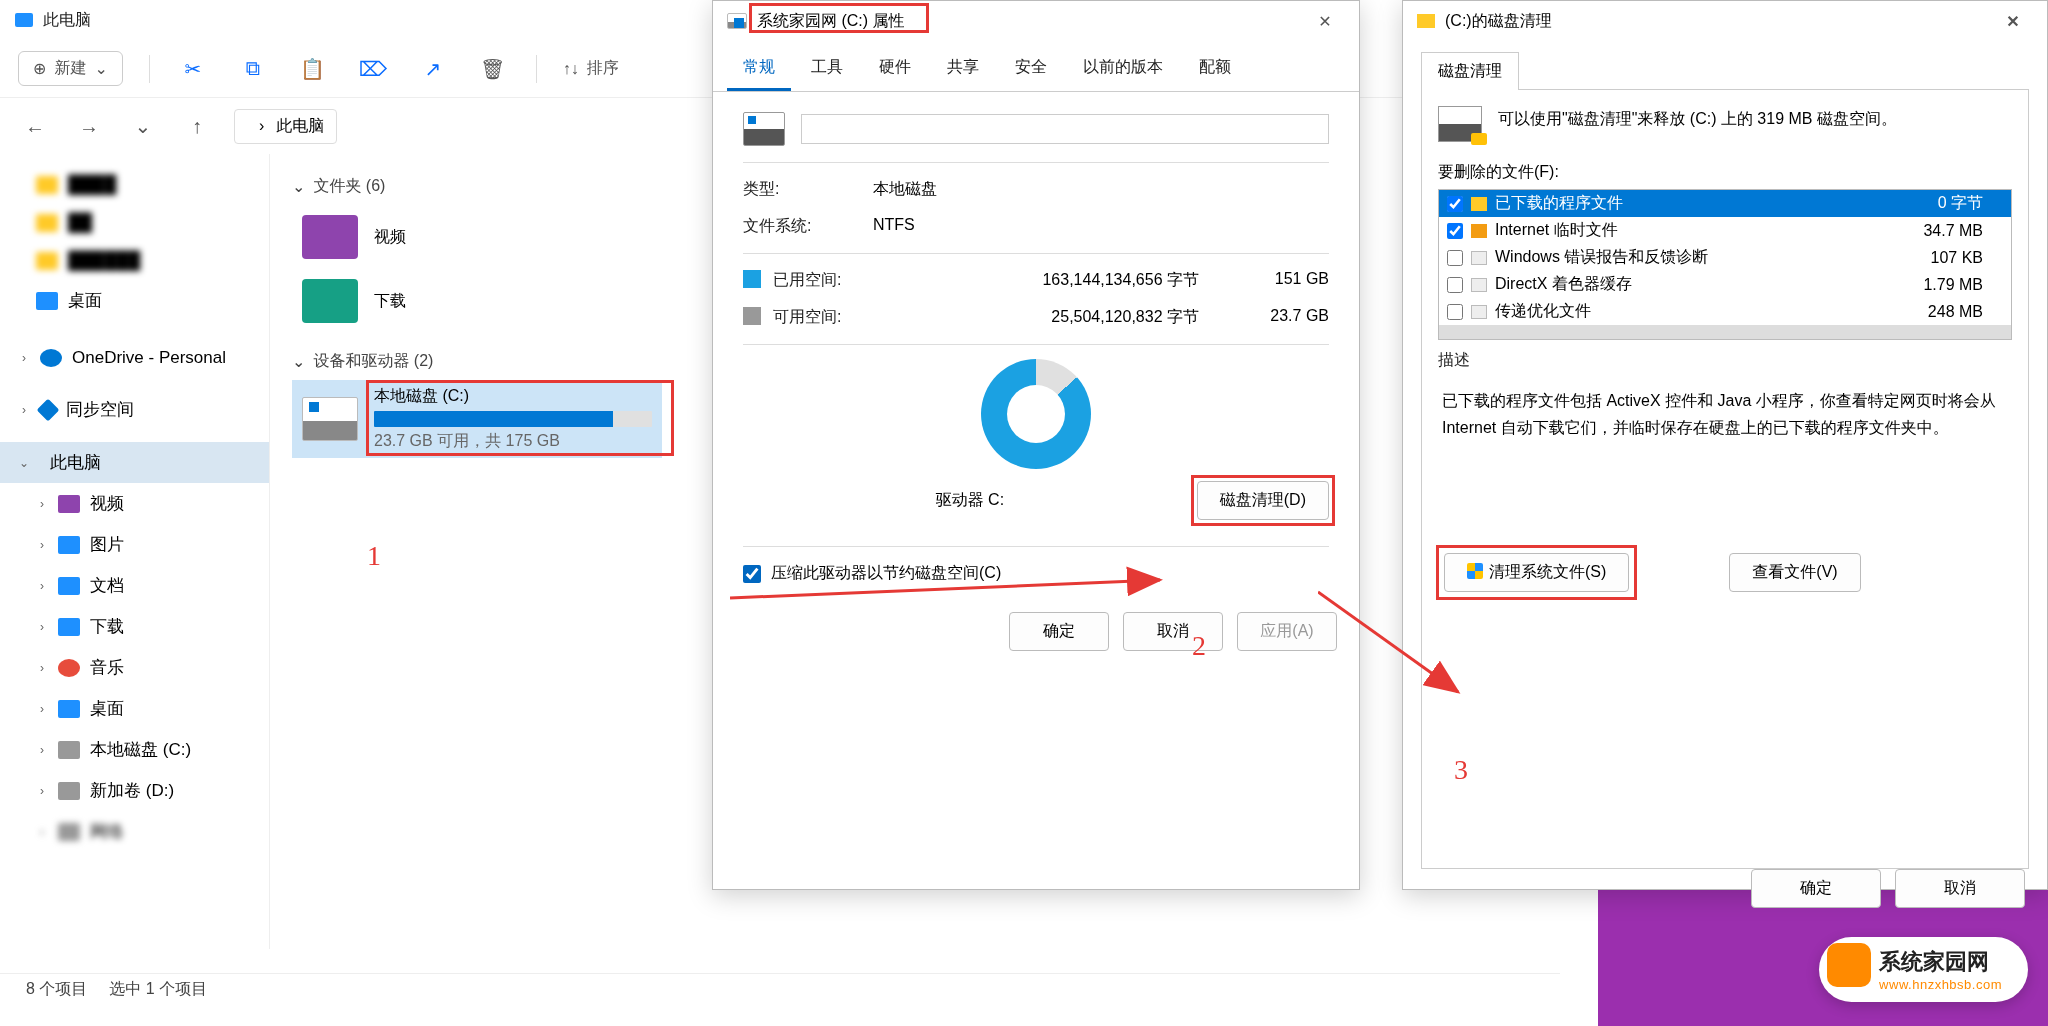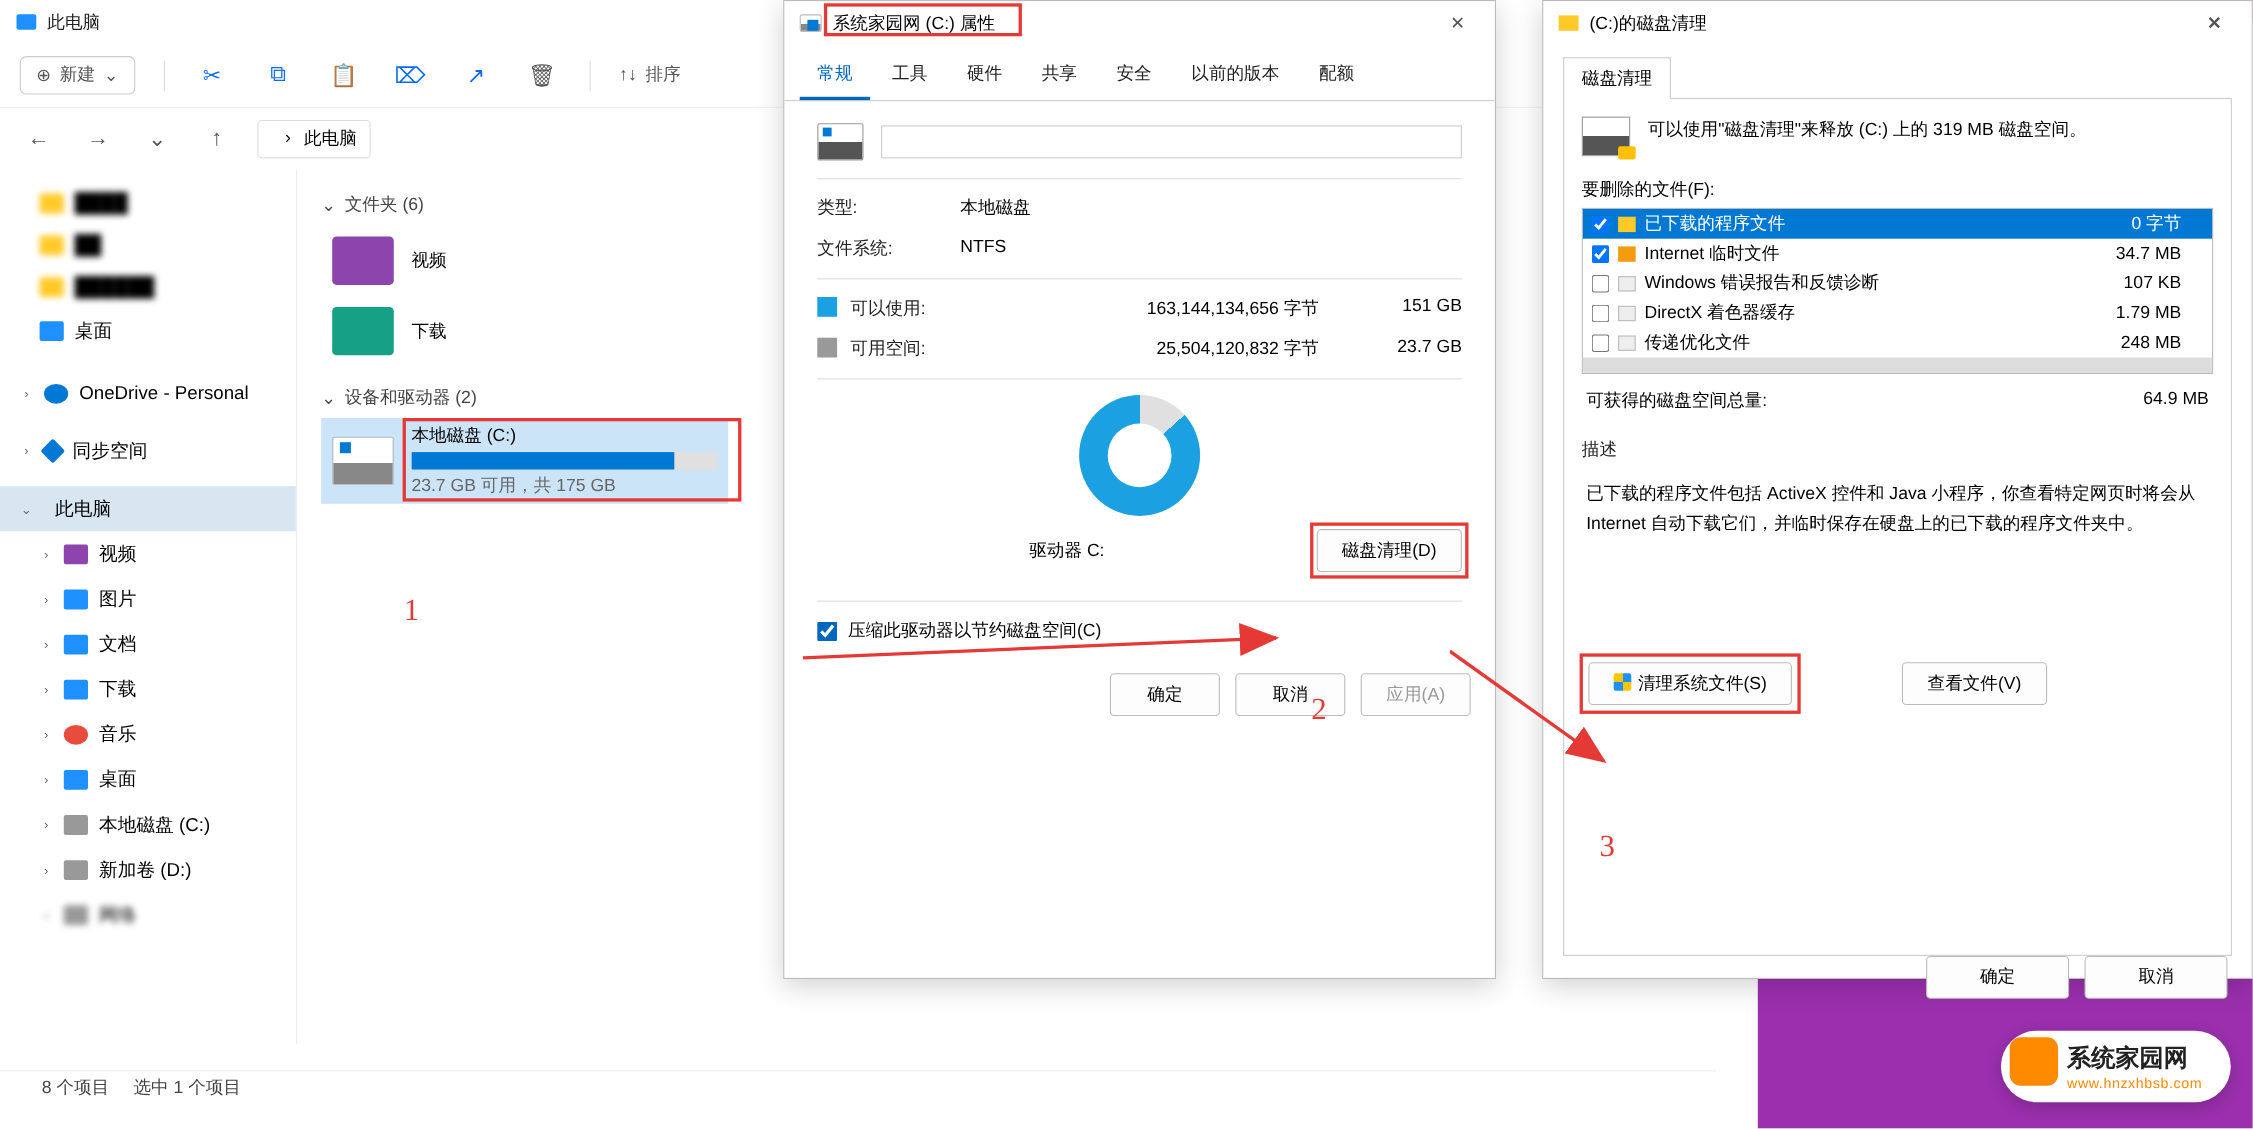--- a/index.html
+++ b/index.html
@@ -38,21 +38,21 @@
 .drive-tile { display: flex; align-items: center; gap: 16px; padding: 6px 10px; width: 370px; cursor: pointer; position: relative; }
 .drive-tile.sel { background: #cce4f7; }
 .drive-icon { width: 56px; height: 44px; background: linear-gradient(#fff 55%, #888 55%); border: 1px solid #bbb; border-radius: 2px; position: relative; }
 .drive-icon::before { content: ""; position: absolute; top: 4px; left: 6px; width: 10px; height: 10px; background: #0078d4; }
 .drive-info { flex: 1; }
 .drive-bar { height: 16px; background: #e0e0e0; margin: 4px 0; border-radius: 1px; overflow: hidden; }
 .drive-fill { height: 100%; background: #0078d4; }
 .red-box { position: absolute; border: 3px solid #e53935; pointer-events: none; }
 .red-text { position: absolute; color: #e53935; font-size: 28px; font-family: serif; }
 .red-arrow { position: absolute; pointer-events: none; }
-.status-bar { position: absolute; bottom: 0; left: 0; right: 0; height: 32px; padding: 0 38px; display: flex; align-items: center; gap: 22px; color: #444; border-top: 1px solid #eee; }
+.status-bar { position: absolute; bottom: 0; left: 0; right: 0; height: 32px; padding: 0 26px; display: flex; align-items: center; gap: 22px; color: #444; border-top: 1px solid #eee; }
 
 
 .dlg { position: absolute; background: #fff; border: 1px solid #bbb; box-shadow: 0 6px 24px rgba(0,0,0,.18); }
 .dlg1 { left: 712px; top: 0; width: 648px; height: 890px; }
 .dlg-title { display: flex; align-items: center; height: 40px; padding: 0 14px; gap: 10px; }
 .dlg-close { margin-left: auto; width: 40px; text-align: center; cursor: pointer; color: #555; }
 .tabs { display: flex; border-bottom: 1px solid #ccc; padding: 0 14px; gap: 4px; margin-top: 6px; }
 .tab { padding: 10px 16px; cursor: pointer; border-bottom: 3px solid transparent; color: #222; }
 .tab.active { border-bottom-color: #0067c0; color: #0067c0; }
 .dlg-body { padding: 20px 30px; }
@@ -294,21 +294,21 @@
         <span class="k">类型:</span>
         <span class="v1">本地磁盘</span>
       </div>
     <div class="kv">
         <span class="k">文件系统:</span>
         <span class="v1">NTFS</span>
       </div>
     <div class="hr"></div>
     <div class="kv">
         <span class="sq blue"></span>
-        <span class="k" style="width:112px">可以使用:</span>
+        <span class="k" style="width:112px">已用空间:</span>
         <span class="v1" style="text-align:right;padding-right:30px">163,144,134,656 字节</span>
         <span class="v2">151 GB</span>
       </div>
     <div class="kv">
         <span class="sq gray"></span>
         <span class="k" style="width:112px">可用空间:</span>
         <span class="v1" style="text-align:right;padding-right:30px">25,504,120,832 字节</span>
         <span class="v2">23.7 GB</span>
       </div>
     <div class="hr"></div>
@@ -384,24 +384,20 @@
           <span class="fsize">1.79 MB</span>
         </label>
       <label class="file-row">
           <input type="checkbox" style="">
           <span style="width:16px;height:14px;background:#eee;border:1px solid #bbb"></span>
           <span>传递优化文件</span>
           <span class="fsize">248 MB</span>
         </label>
       <div class="scroll-stub"></div>
     </div>
-    <div class="gain-row">
-      <span>可获得的磁盘空间总量:</span>
-      <span>64.9 MB</span>
-    </div>
     <div class="fieldset-title">描述</div>
     <div class="desc-box">已下载的程序文件包括 ActiveX 控件和 Java 小程序，你查看特定网页时将会从 Internet 自动下载它们，并临时保存在硬盘上的已下载的程序文件夹中。</div>
     <div class="clean-btns">
       <div style="position:relative">
         <div class="btn"><span class="shield"></span><span>清理系统文件(S)</span></div>
         <div class="red-box" style="left:-8px;top:-8px;right:-8px;bottom:-8px"></div>
       </div>
       <div class="btn">查看文件(V)</div>
     </div>
   </div>

